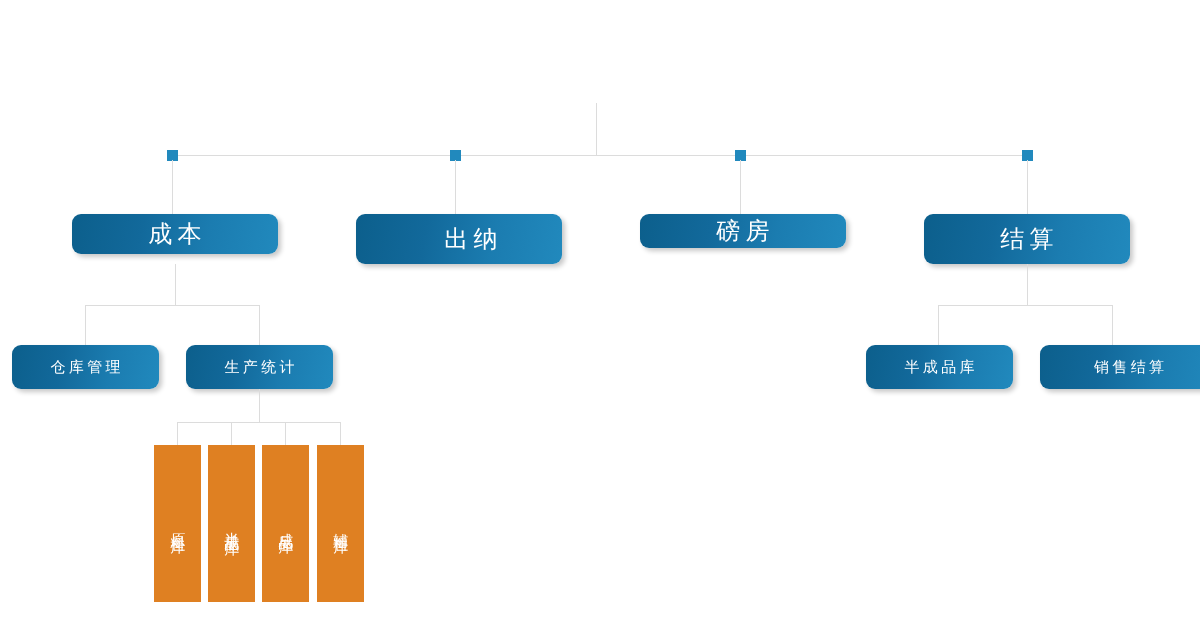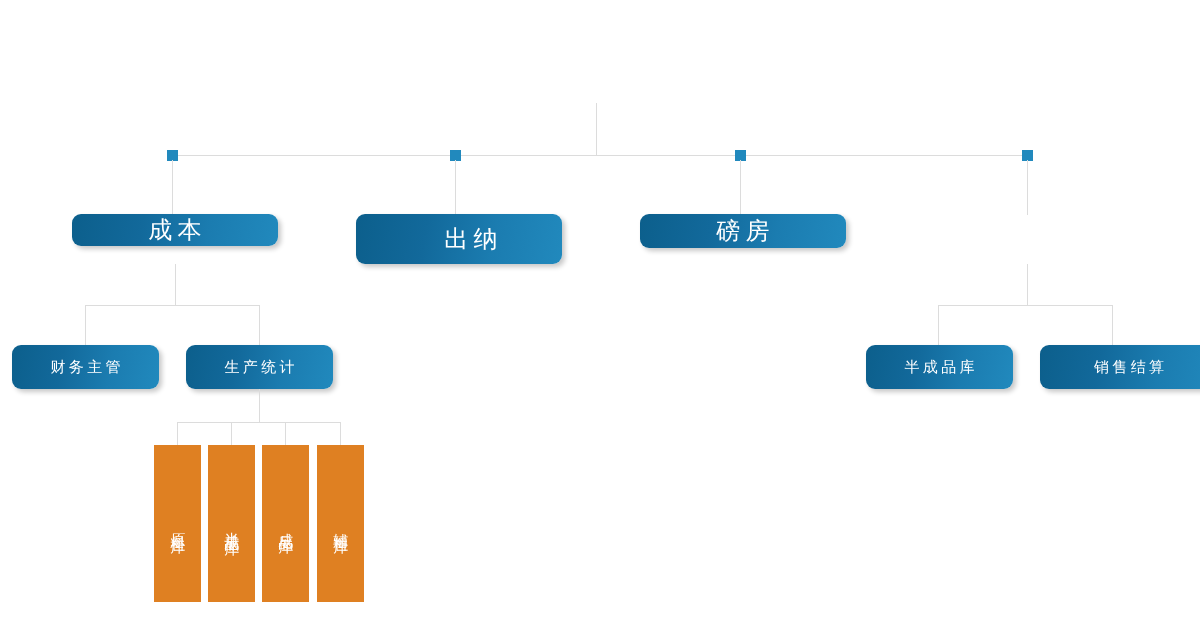--- a/index.html
+++ b/index.html
@@ -92,38 +92,39 @@
   <div class="junction" style="left:167px; top:150px;"></div>
   <div class="junction" style="left:450px; top:150px;"></div>
   <div class="junction" style="left:735px; top:150px;"></div>
   <div class="junction" style="left:1022px; top:150px;"></div>
 
   <div class="conn conn-v" style="left:172px; top:160px; width:1px; height:55px;"></div>
   <div class="conn conn-v" style="left:455px; top:160px; width:1px; height:55px;"></div>
   <div class="conn conn-v" style="left:740px; top:160px; width:1px; height:55px;"></div>
   <div class="conn conn-v" style="left:1027px; top:160px; width:1px; height:55px;"></div>
 
-  <div class="node node-blue level-2" style="left:72px; top:214px; width:206px; height:32px;">成本</div>
+  <div class="node node-blue level-2" style="left:72px; top:214px; width:206px; height:40px;">成本</div>
 
   <div class="node node-blue level-2" style="left:356px; top:214px; width:206px; height:50px;padding-left:24px;">出纳</div>
 
   <div class="node node-blue level-2" style="left:640px; top:214px; width:206px; height:34px;">磅房</div>
 
+  <div class="node node-blue level-2" style="left:924px; top:214px; width:206px; height:50px;">结算</div>
 
   <div class="conn conn-v" style="left:175px; top:264px; width:1px; height:41px;"></div>
   <div class="conn conn-h" style="left:85px; top:305px; width:175px; height:1px;"></div>
   <div class="conn conn-v" style="left:85px; top:305px; width:1px; height:40px;"></div>
   <div class="conn conn-v" style="left:259px; top:305px; width:1px; height:40px;"></div>
 
   <div class="conn conn-v" style="left:1027px; top:264px; width:1px; height:41px;"></div>
   <div class="conn conn-h" style="left:938px; top:305px; width:175px; height:1px;"></div>
   <div class="conn conn-v" style="left:938px; top:305px; width:1px; height:40px;"></div>
   <div class="conn conn-v" style="left:1112px; top:305px; width:1px; height:40px;"></div>
 
-  <div class="node node-blue level-3" style="left:12px; top:345px; width:147px; height:44px;">财务主管</div>
+  <div class="node node-blue level-3" style="left:12px; top:345px; width:147px; height:44px;">仓库管理</div>
 
   <div class="node node-blue level-3" style="left:186px; top:345px; width:147px; height:44px;">生产统计</div>
 
   <div class="node node-blue level-3" style="left:866px; top:345px; width:147px; height:44px;">半成品库</div>
 
   <div class="node node-blue level-3" style="left:1040px; top:345px; width:178px; height:44px;">销售结算</div>
 
   <div class="conn conn-v" style="left:259px; top:389px; width:1px; height:33px;"></div>
   <div class="conn conn-h" style="left:177px; top:422px; width:164px; height:1px;"></div>
   <div class="conn conn-v" style="left:177px; top:422px; width:1px; height:23px;"></div>

